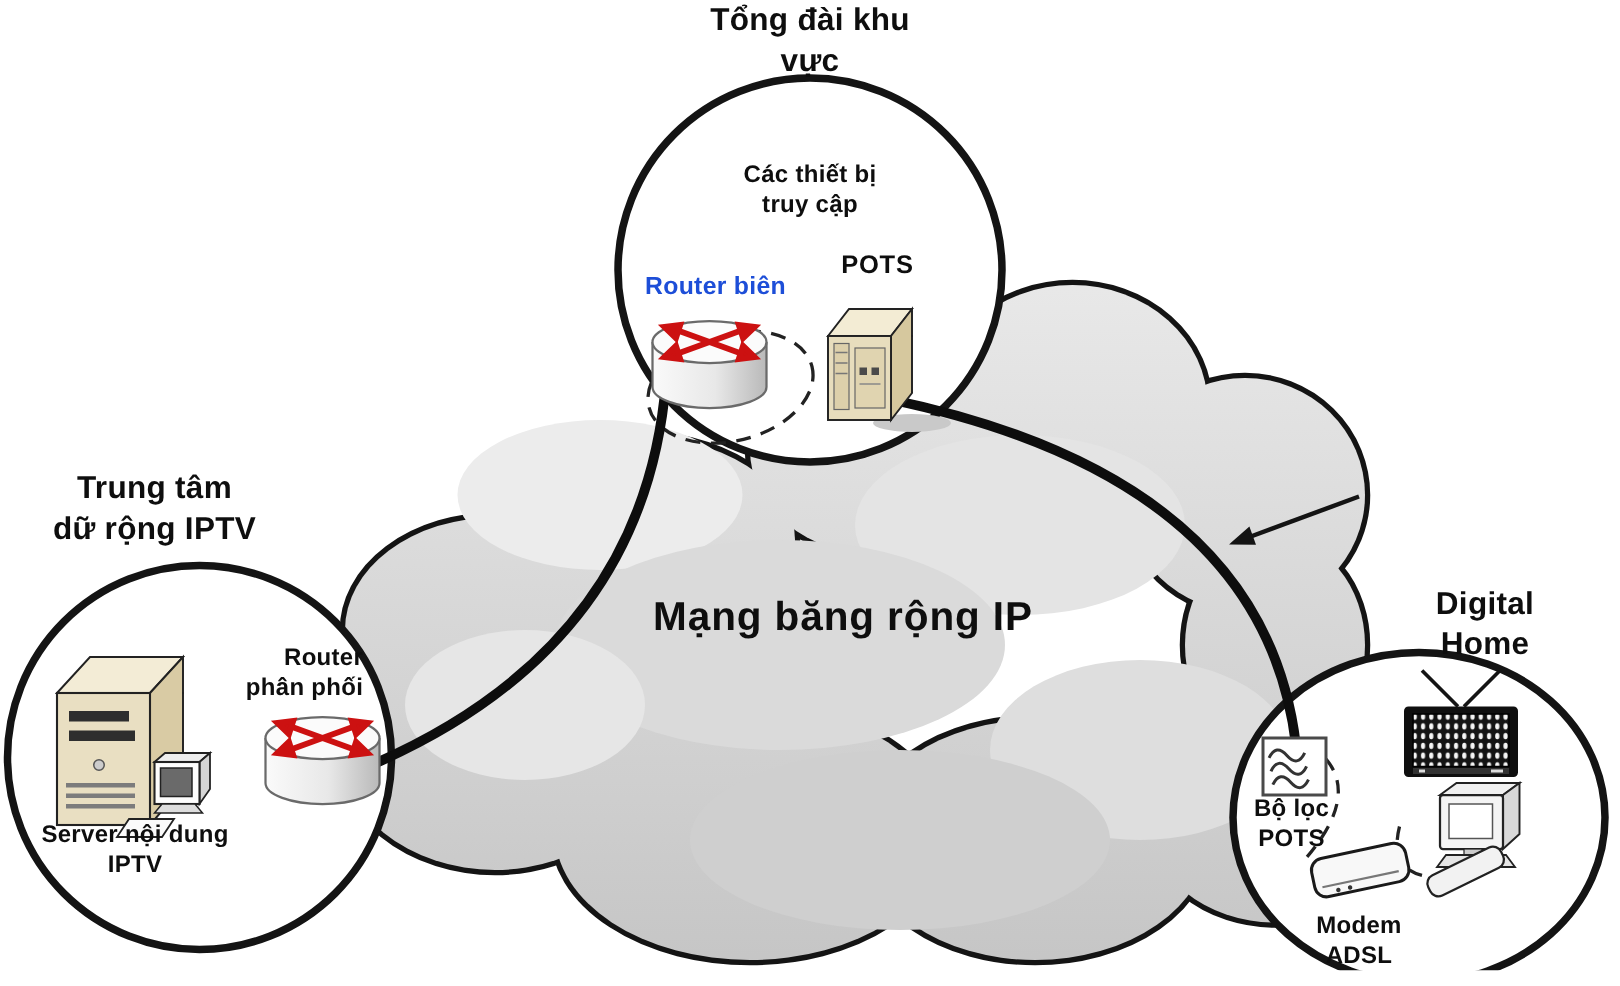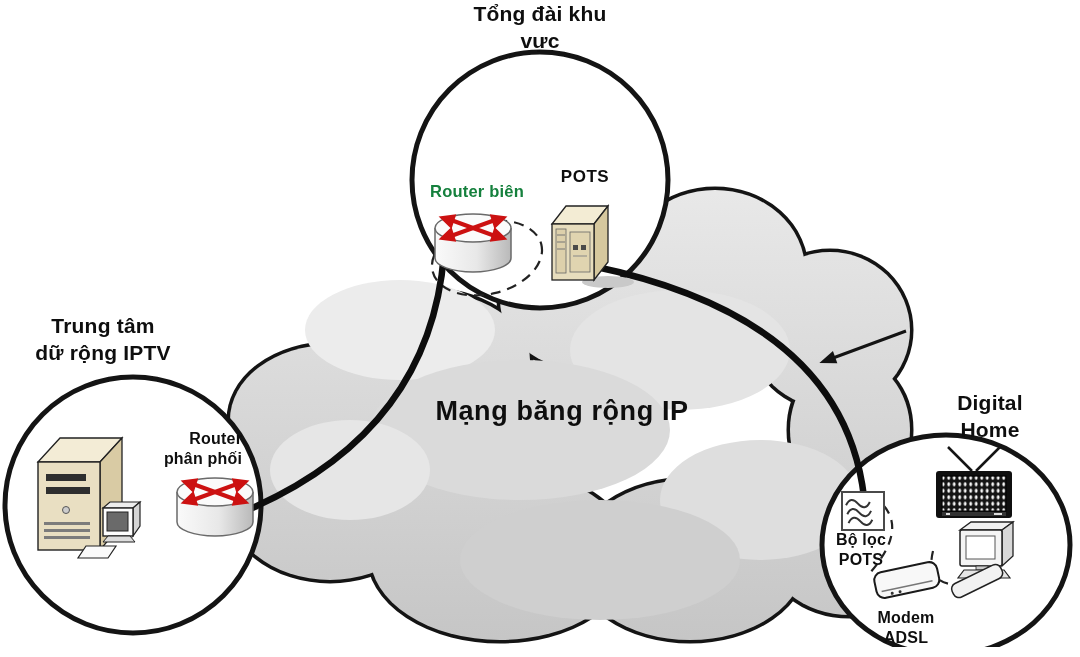--- a/index.html
+++ b/index.html
@@ -6,21 +6,21 @@
   #stage{position:relative;width:1080px;height:647px;background:#ffffff;overflow:hidden;
          font-family:"Liberation Sans",sans-serif;}
   #stage svg{position:absolute;left:0;top:0;}
   .lbl{position:absolute;transform:translateX(-50%);text-align:center;white-space:pre-line;
        font-weight:bold;color:#0e0e0e;line-height:1.27;letter-spacing:.2px;}
   .lbl-xl{font-size:21px;}
   .lbl-md{font-size:16px;}
   .lbl-dslam{font-size:17px;letter-spacing:.5px;}
   .lbl-cloud{font-size:27px;letter-spacing:.6px;}
   .lbl-ann{font-size:15.5px;line-height:1.32;}
-  .lbl-gray{color:#15803d;font-weight:600;font-size:16.5px;}
+  .lbl-gray{color:#1d4ed8;font-weight:600;font-size:16.5px;}
 </style>
 </head>
 <body>
 
 <div id="stage">
 
 <svg width="1080" height="657" viewBox="0 0 1080 657">
   <defs>
     <linearGradient id="cg" gradientUnits="userSpaceOnUse" x1="0" y1="180" x2="0" y2="650">
       <stop offset="0" stop-color="#e9e9e9"></stop>
@@ -190,31 +190,35 @@
     <rect x="875" y="567" width="64" height="26" rx="8" fill="#f8f8f8" stroke="#1a1a1a" stroke-width="2"></rect>
     <line x1="880" y1="586" x2="932" y2="586" stroke="#777" stroke-width="1.5"></line>
     <circle cx="890" cy="590" r="1.5" fill="#333"></circle>
         <circle cx="898" cy="590" r="1.5" fill="#333"></circle>
   </g>
 </svg>
 
 <div class="lbl lbl-xl" style="left:540px;top:1px;">Tổng đài khu
 vực</div>
 
+<div class="lbl lbl-md" style="left:540px;top:107px;">Các thiết bị
+truy cập</div>
 
 <div class="lbl lbl-gray" style="left:477px;top:181px;">Router biên</div>
 
 <div class="lbl lbl-dslam" style="left:585px;top:166px;">POTS</div>
 
 <div class="lbl lbl-xl" style="left:103px;top:313px;">Trung tâm
 dữ rộng IPTV</div>
 
 <div class="lbl lbl-md" style="left:203px;top:429px;text-align:right;">Router
 phân phối</div>
 
+<div class="lbl lbl-md" style="left:90px;top:547px;">Server nội dung
+IPTV</div>
 
 <div class="lbl lbl-cloud" style="left:562px;top:394px;">Mạng băng rộng IP</div>
 
 <div class="lbl lbl-xl" style="left:990px;top:390px;">Digital Home</div>
 
 <div class="lbl lbl-md" style="left:861px;top:530px;">Bộ lọc
 POTS</div>
 
 <div class="lbl lbl-md" style="left:906px;top:608px;">Modem
 ADSL</div>

